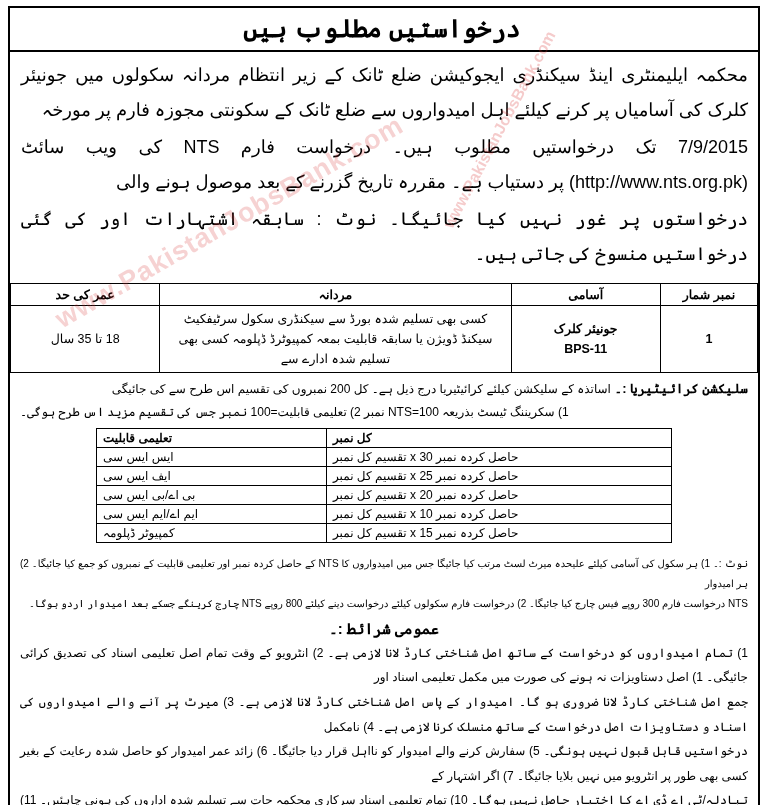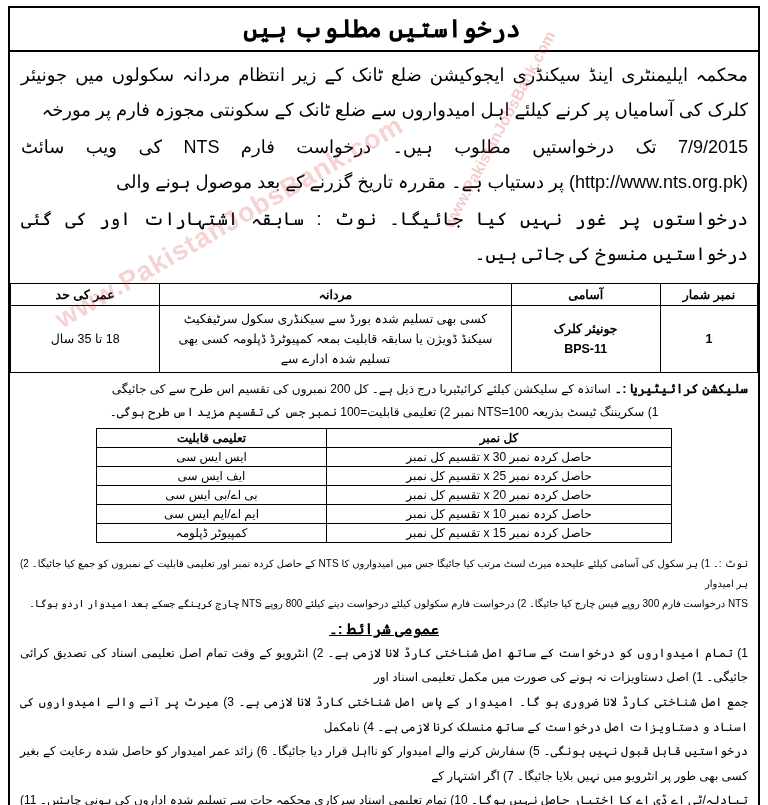--- a/index.html
+++ b/index.html
@@ -104,53 +104,52 @@
     font-weight: bold;
     padding: 4px 10px 2px 10px;
     text-align: right;
     line-height: 1.8;
   }
   .crit-head .small { font-weight: normal; font-size: 12px; }
   .crit-line2 {
     direction: rtl;
     font-size: 12px;
     padding: 0 10px 4px 10px;
-    text-align: center;
+    text-align: left;
     line-height: 1.8;
   }
 
   .marks-wrap { padding: 0 86px 6px 86px; }
   table.marks {
     width: 100%;
     border-collapse: collapse;
     direction: rtl;
     font-size: 12px;
   }
   table.marks th, table.marks td {
     border: 1.2px solid #000;
     padding: 2px 6px;
-    text-align: center;
+    text-align: left;
   }
   table.marks th { font-weight: bold; }
 
   .note {
     direction: rtl;
     text-align: justify;
     font-size: 10px;
     line-height: 2;
     padding: 5px 10px 4px 10px;
     unicode-bidi: plaintext;
   }
   .cond-title {
     direction: rtl;
     text-align: center;
     font-size: 15px;
     font-weight: bold;
     padding: 2px 0 1px 0;
-    text-decoration: underline;
   }
   .conditions {
     direction: rtl;
     text-align: justify;
     font-size: 12px;
     line-height: 2.05;
     padding: 2px 10px 6px 10px;
     unicode-bidi: plaintext;
   }
   .conditions p { margin: 0; }

